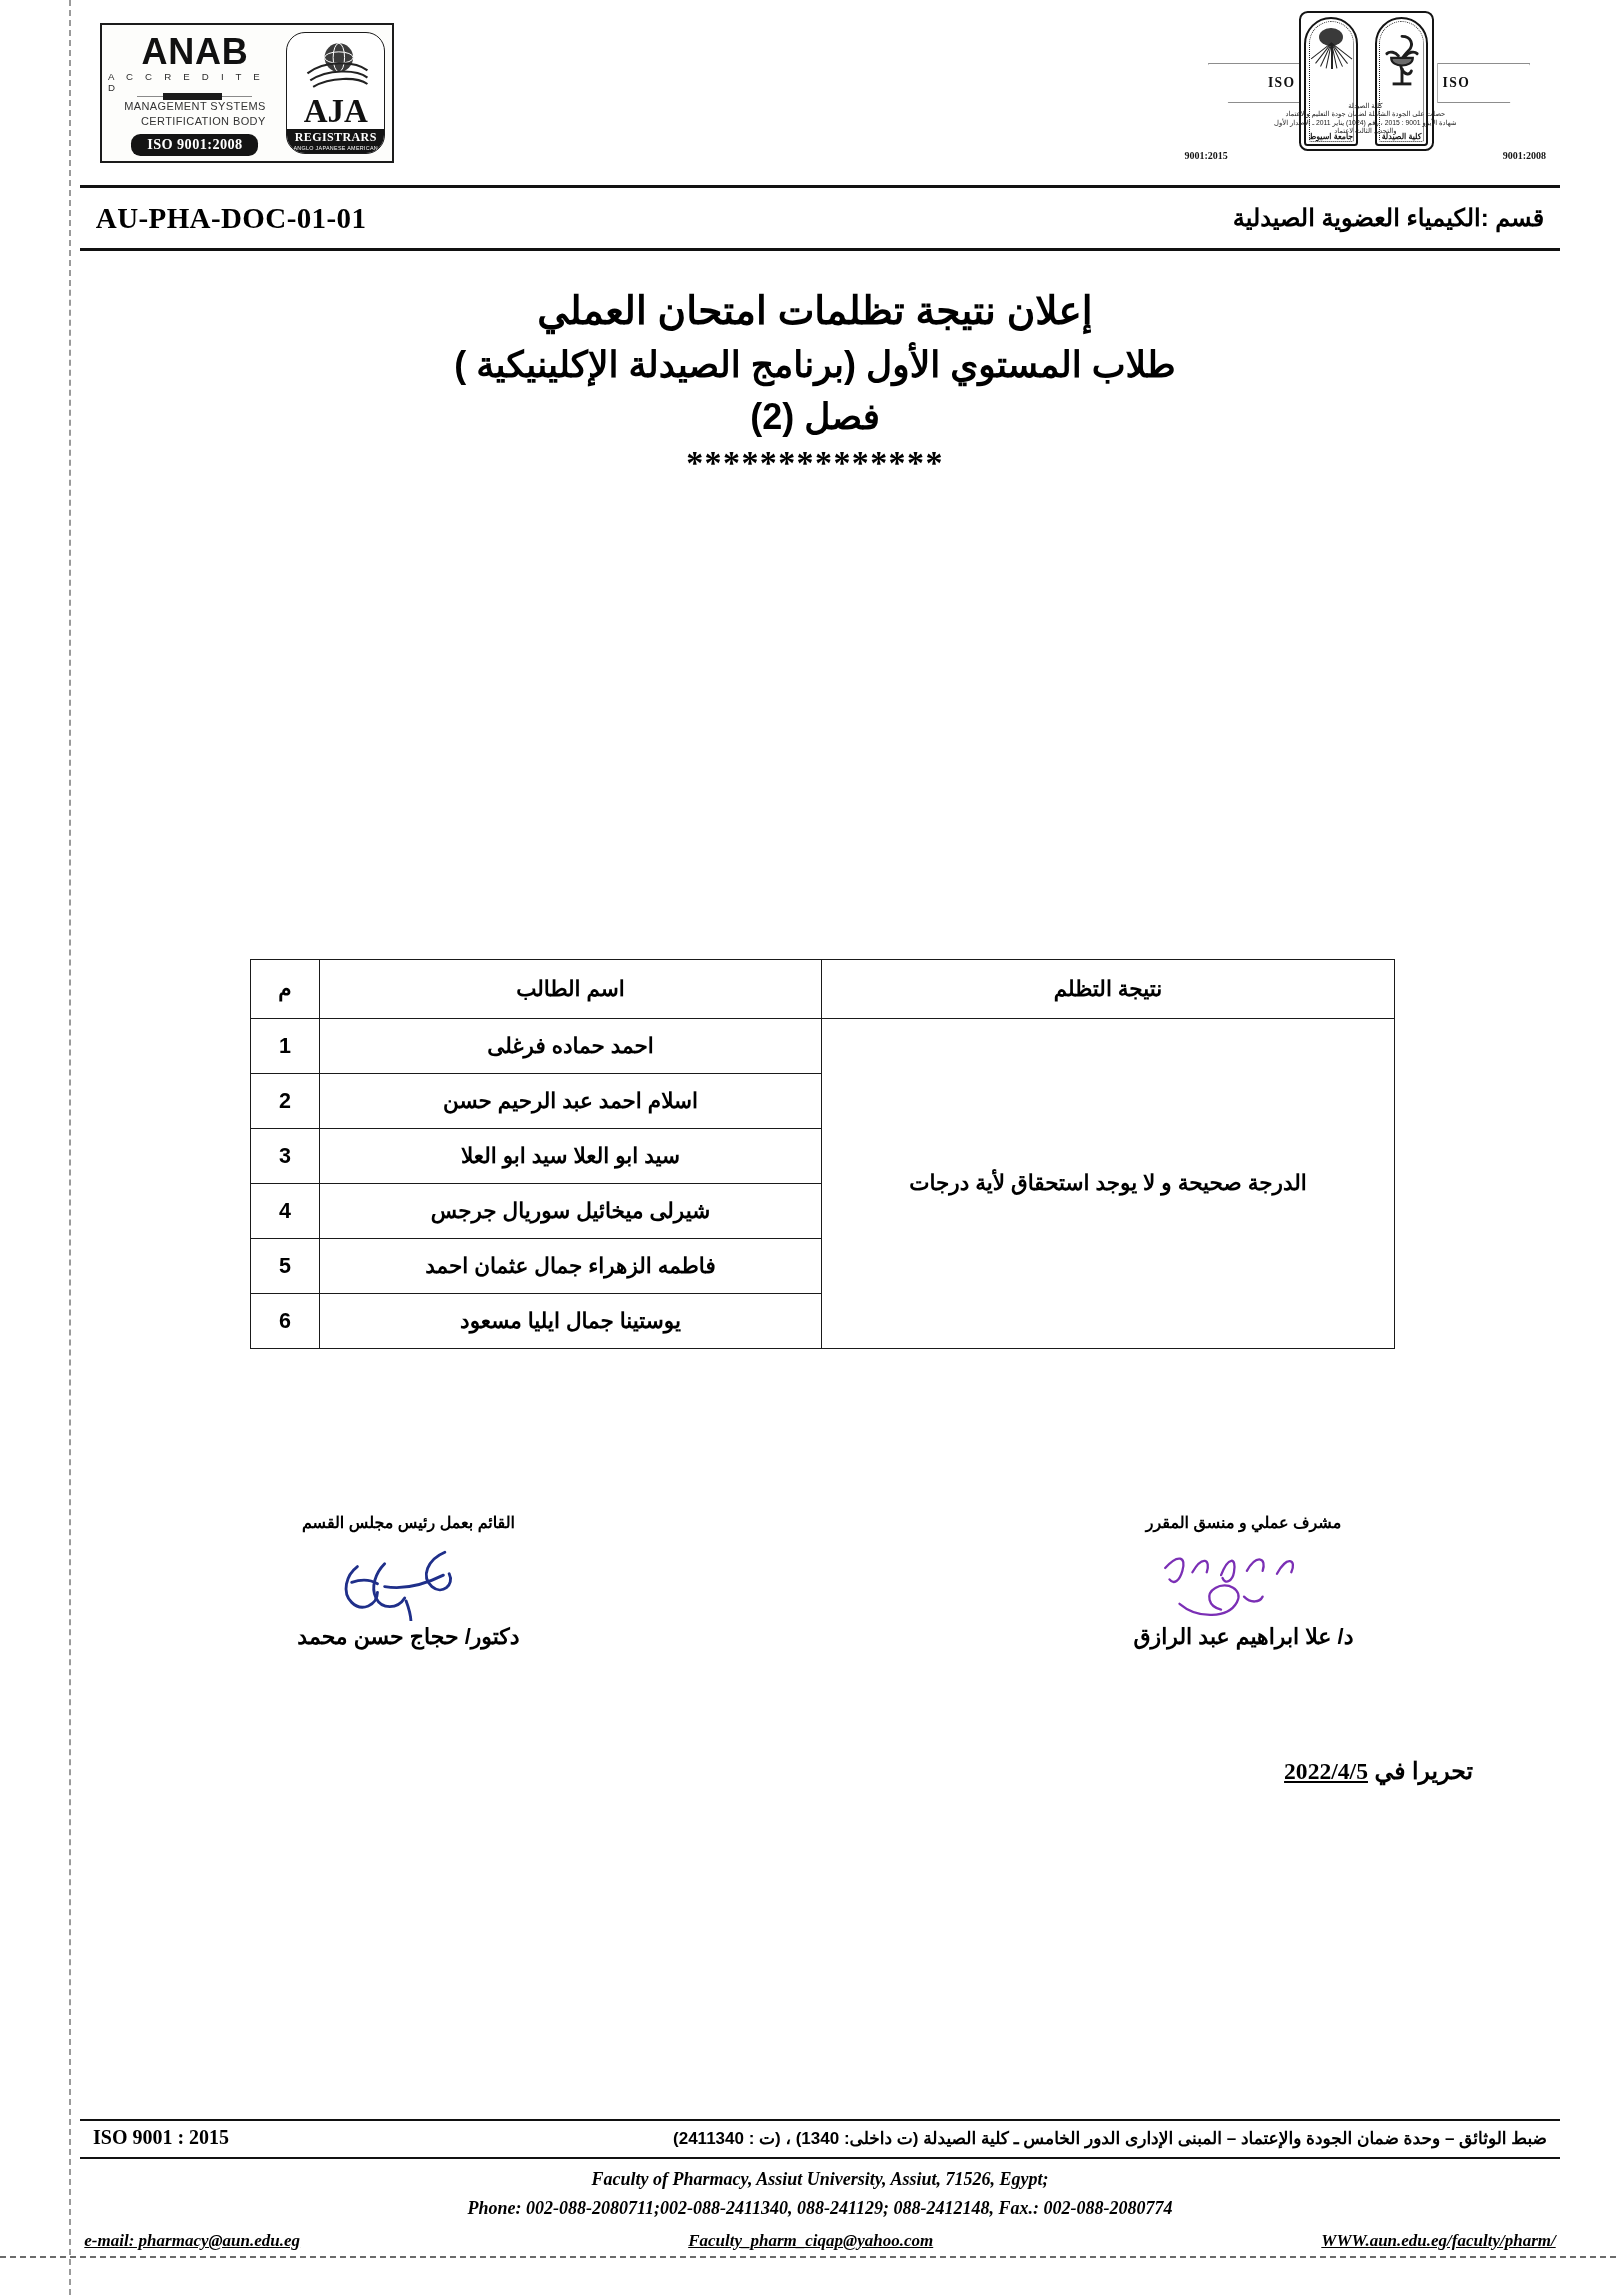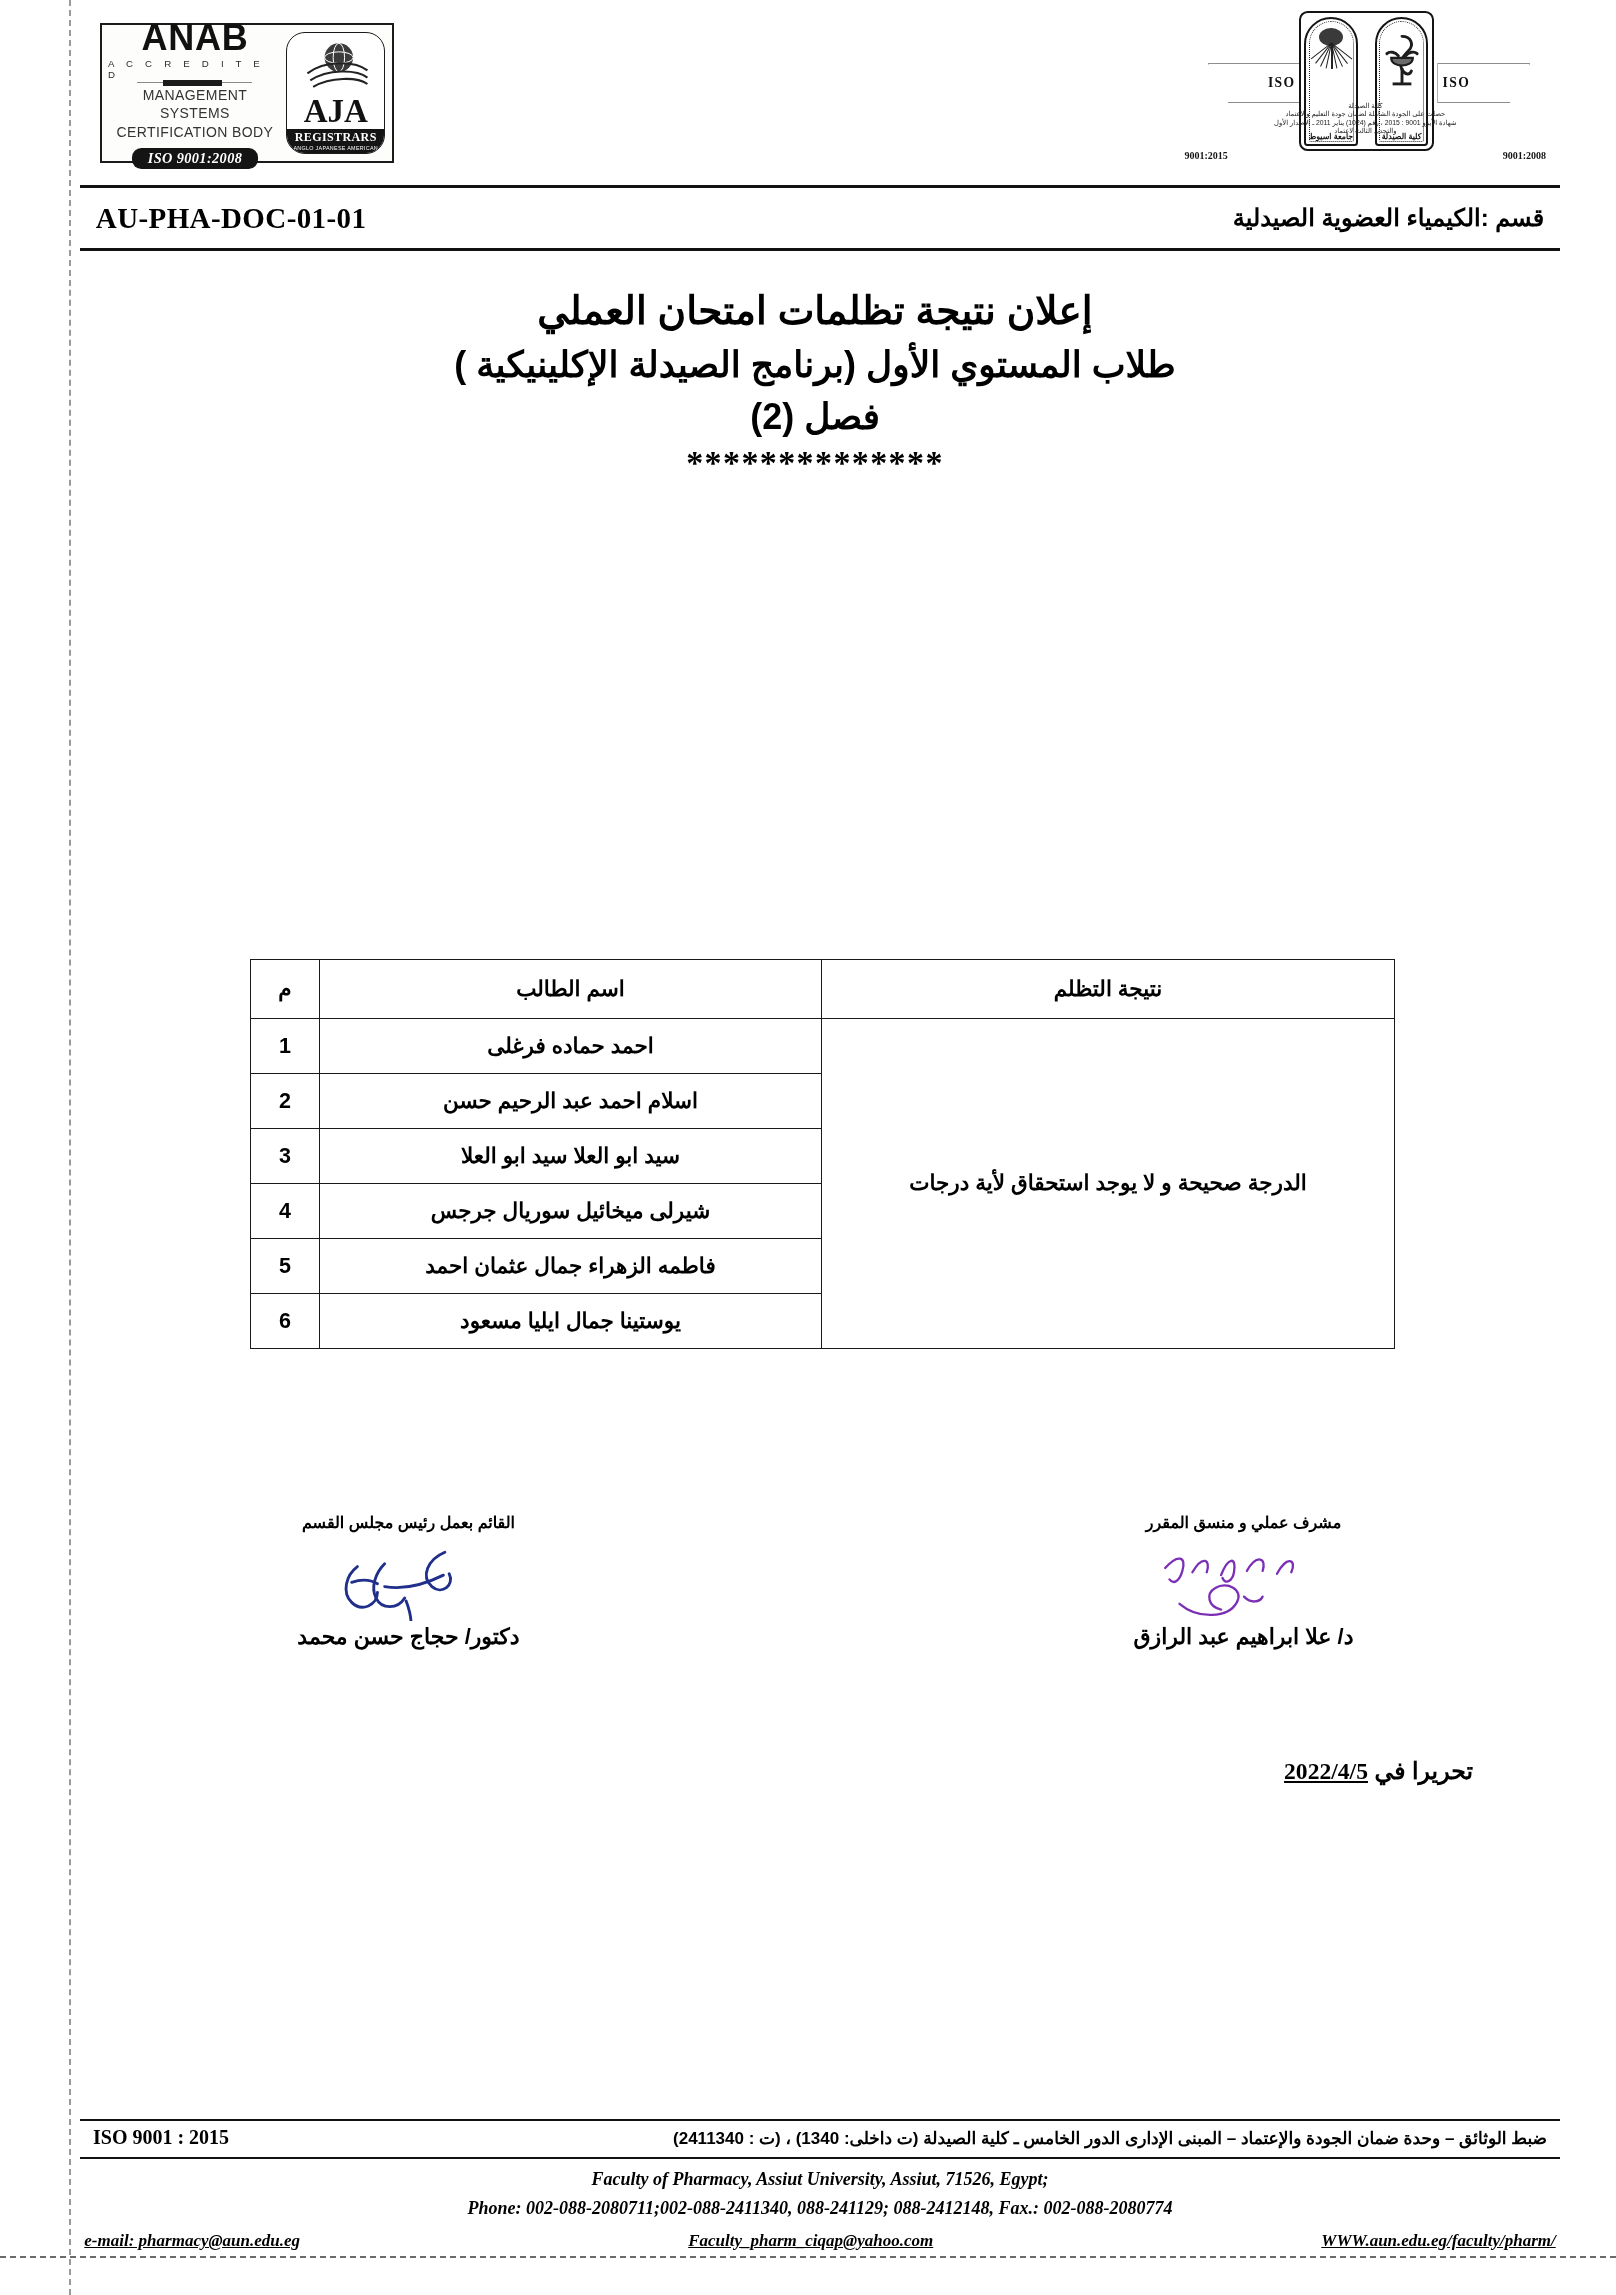--- a/index.html
+++ b/index.html
@@ -89,37 +89,36 @@
   }
   .anab-rule::after {
     content: "";
     position: absolute;
     left: 26px; top: -3.6px;
     width: 59px; height: 6.4px;
     background: #1b1b1b;
   }
   .anab-sub {
     font-family: "Liberation Sans", sans-serif;
-    font-size: 14px;
+    font-size: 11px;
     letter-spacing: 0.4px;
     color: #333;
     line-height: 1.35;
-    text-align: center;
+    text-align: right;
   }
   .anab-iso {
     margin-top: 5.7px;
     background: #141414;
     color: #ffffff;
     font-family: "Liberation Serif", serif;
     font-weight: bold;
     font-size: 14.3px;
     padding: 2.1px 15.8px;
     border-radius: 9.3px;
     letter-spacing: 0.4px;
-    font-style: italic;
   }
   .aja-box {
     width: 97px;
     border: 1.4px solid #1b1b1b;
     border-radius: 19px;
     margin: 1.4px 1.4px 1.4px 4.3px;
     display: flex;
     flex-direction: column;
     overflow: hidden;
     background: #fff;

